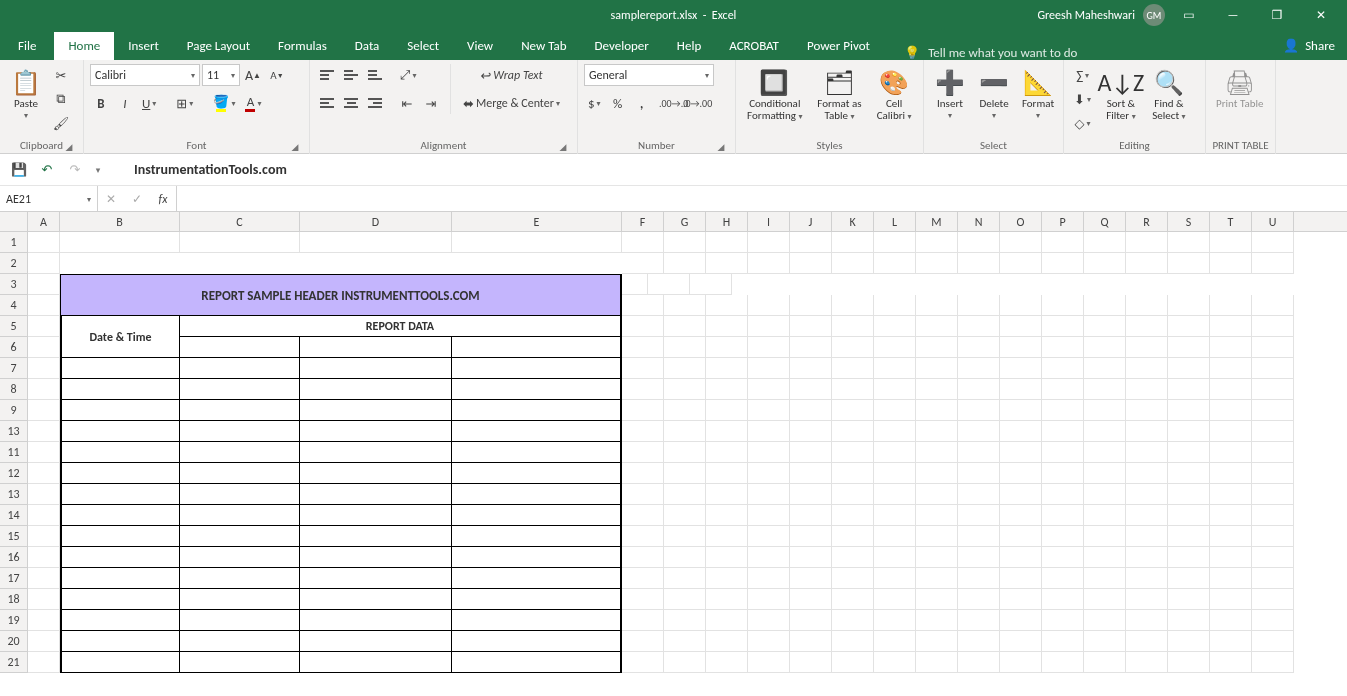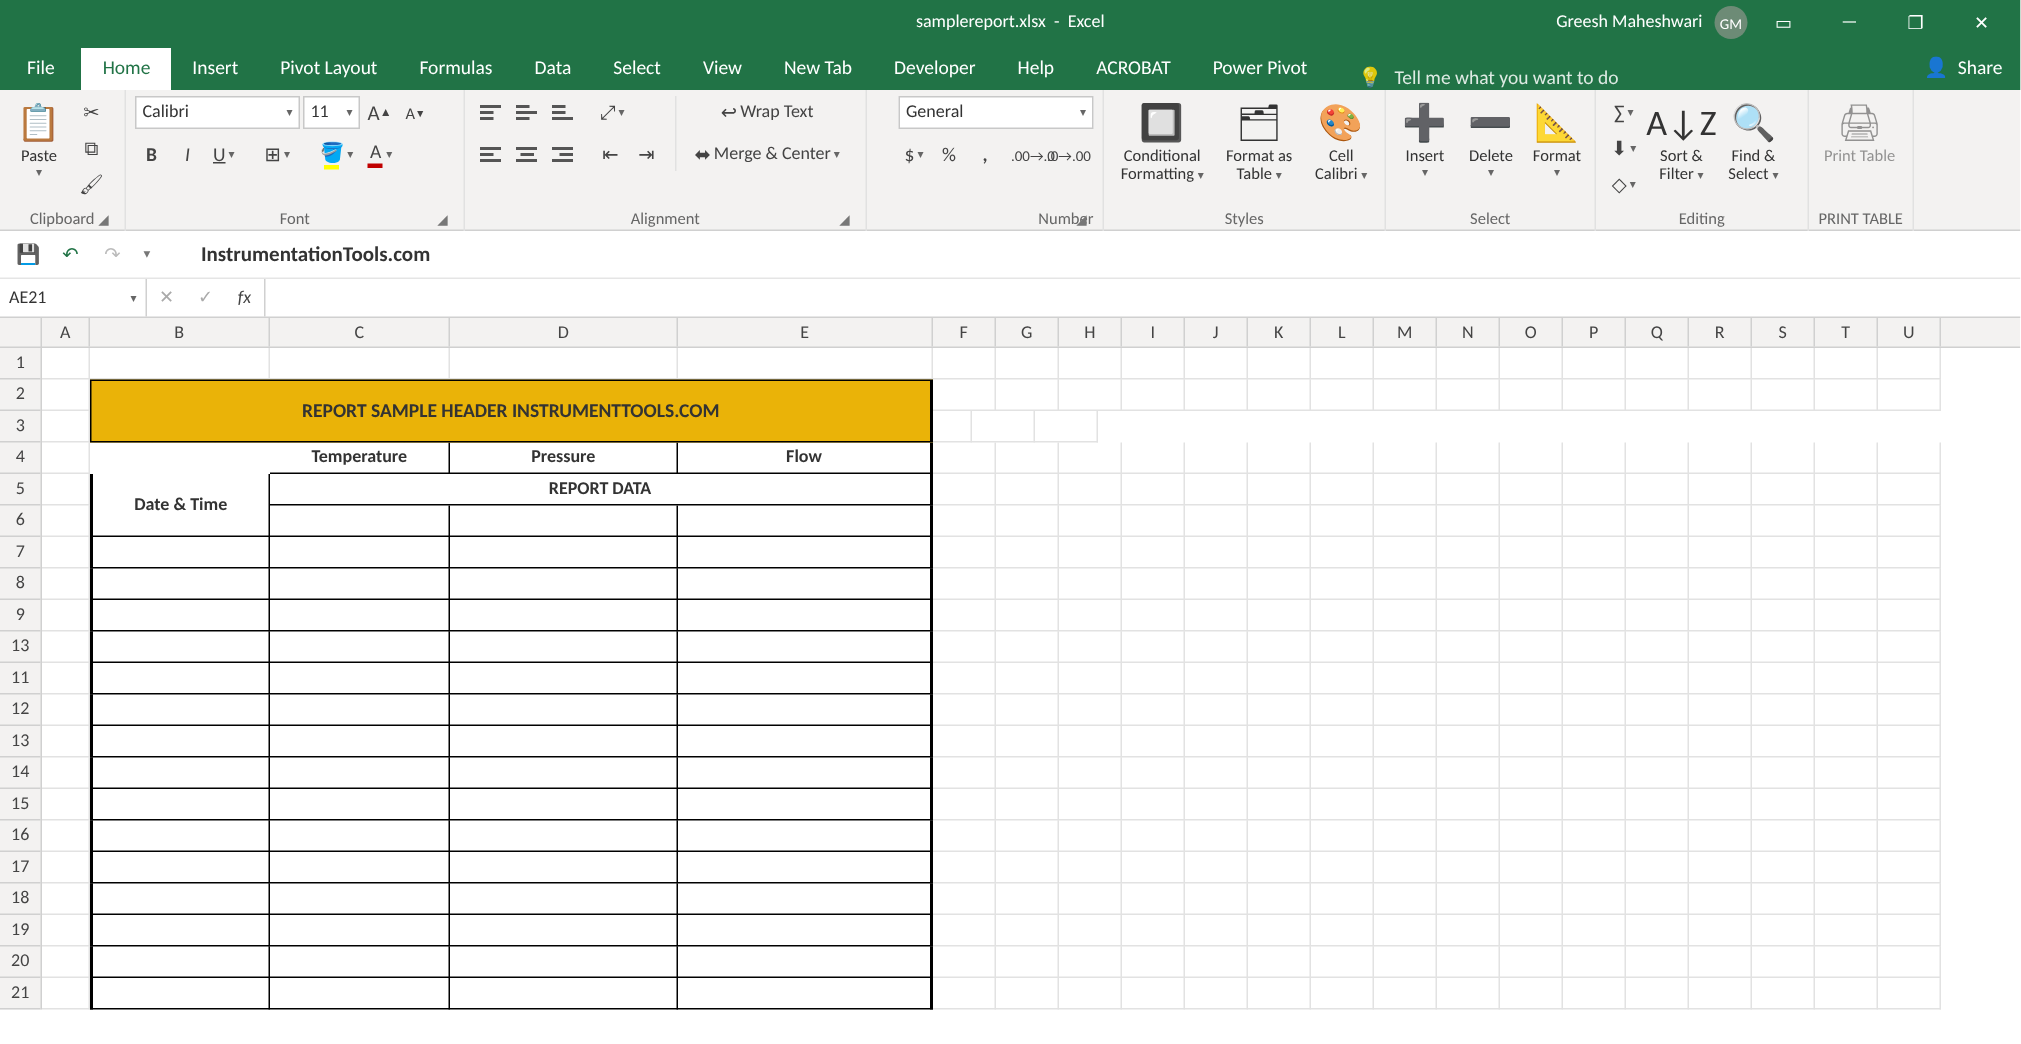--- a/index.html
+++ b/index.html
@@ -88,21 +88,21 @@
     <span class="winbtn">—</span>
     <span class="winbtn">❐</span>
     <span class="winbtn">✕</span>
   </div>
 </div>
 
 <div class="tabs">
   <div class="tab file">File</div>
   <div class="tab active">Home</div>
   <div class="tab">Insert</div>
-  <div class="tab">Pivot Layout</div>
+  <div class="tab">Page Layout</div>
   <div class="tab">Formulas</div>
   <div class="tab">Data</div>
   <div class="tab">Select</div>
   <div class="tab">View</div>
   <div class="tab">New Tab</div>
   <div class="tab">Developer</div>
   <div class="tab">Help</div>
   <div class="tab">ACROBAT</div>
   <div class="tab">Power Pivot</div>
   <div class="tellme">
@@ -238,33 +238,33 @@
             </div>
           <div class="smallbtn">
               <span>⇥</span>
             </div>
         </div>
       </div>
       <div style="width:1px;height:50px;background:#e1e1e1;margin:0 4px;"></div>
       <div class="col" style="gap:6px;">
         <div class="row smallbtn wide" style="height:22px;">
           <span>↩</span>
-          <span style="font-size:12px;">Wrap Text</span>
+          <span style="font-size:12px;font-style:italic;">Wrap Text</span>
         </div>
         <div class="row smallbtn wide" style="height:22px;">
           <span>⬌</span>
           <span style="font-size:12px;">Merge &amp; Center</span>
           <span class="caret-s">▾</span>
         </div>
       </div>
     </div>
     <div class="group-label"><span>Alignment</span><span class="dlg">◢</span></div>
   </div>
 
-  <div class="group" style="width:158px;align-items:flex-end;">
+  <div class="group" style="width:158px;">
     <div class="group-body" style="flex-direction:column; gap:6px;">
       <div class="numfmt">
           <span>General</span>
           <span class="caret-s">▾</span>
         </div>
       <div class="row">
         <div class="smallbtn wide">
             <span>$</span>
             <span class="caret-s">▾</span>
           </div>
@@ -466,21 +466,21 @@
         <div class="cell" style="width: 42px;"></div>
         <div class="cell" style="width: 42px;"></div>
         <div class="cell" style="width: 42px;"></div>
         <div class="cell" style="width: 42px;"></div>
         <div class="cell" style="width: 42px;"></div>
         <div class="cell" style="width: 42px;"></div>
         <div class="cell" style="width: 42px;"></div>
       </div>
       <div class="gridrow" style="height: 21px;">
         <div class="cell" style="width: 32px;"></div>
-        <div class="cell bold center tb-t tb-l" style="width: 562px; height: 42px; border-width: 2px 2px 1.5px; border-style: solid; border-color: rgb(0, 0, 0); position: relative; font-size: 13px; margin-bottom: -21px; z-index: 1; background: #eab308;">REPORT SAMPLE HEADER INSTRUMENTTOOLS.COM</div>
+        <div class="cell bold center tb-t tb-l" style="width: 562px; height: 42px; border-width: 2px 2px 1.5px; border-style: solid; border-color: rgb(0, 0, 0); position: relative; font-size: 13px; margin-bottom: -21px; z-index: 1; background: #c4b5fd; margin-top: 21px;">REPORT SAMPLE HEADER INSTRUMENTTOOLS.COM</div>
         <div class="cell" style="width: 42px;"></div>
         <div class="cell" style="width: 42px;"></div>
         <div class="cell" style="width: 42px;"></div>
         <div class="cell" style="width: 42px;"></div>
         <div class="cell" style="width: 42px;"></div>
         <div class="cell" style="width: 42px;"></div>
         <div class="cell" style="width: 42px;"></div>
         <div class="cell" style="width: 42px;"></div>
         <div class="cell" style="width: 42px;"></div>
         <div class="cell" style="width: 42px;"></div>

